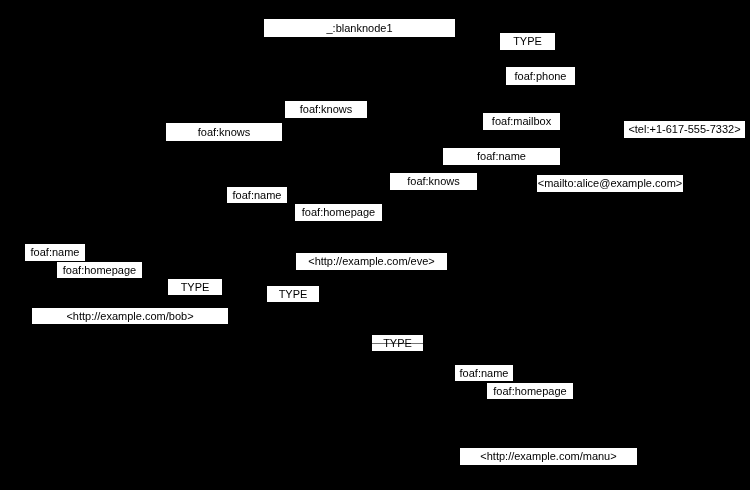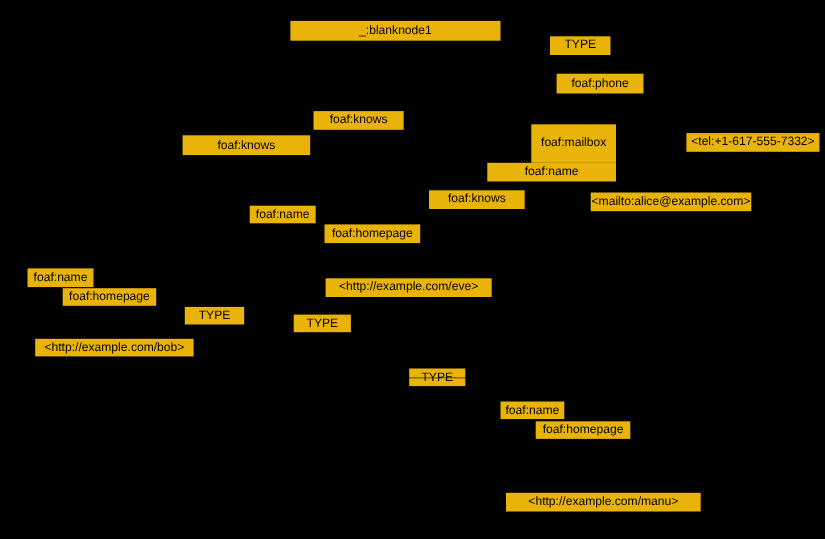--- a/index.html
+++ b/index.html
@@ -10,21 +10,21 @@
   #canvas {
     position: relative;
     width: 750px;
     height: 490px;
     background: #000000;
     overflow: hidden;
     font-family: "Liberation Sans", "DejaVu Sans", sans-serif;
   }
   .label-box {
     position: absolute;
-    background: #eab308;
+    background: #ffffff;
     color: #000000;
     font-size: 11px;
     line-height: 1;
     display: flex;
     align-items: center;
     justify-content: center;
     white-space: nowrap;
     box-sizing: border-box;
   }
   .edge-fragment {
@@ -41,36 +41,36 @@
     border-top: 4px solid rgba(0,0,0,0.6);
     z-index: 5;
   }
 </style>
 </head>
 <body>
 
 <div id="canvas">
   <div class="label-box" style="left: 264px; top: 19px; width: 191px; height: 18px;">_:blanknode1</div>
   <div class="label-box" style="left: 500px; top: 33px; width: 55px; height: 17px;">TYPE</div>
-  <div class="label-box" style="left: 506px; top: 67px; width: 79px; height: 18px;">foaf:phone</div>
+  <div class="label-box" style="left: 506px; top: 67px; width: 69px; height: 18px;">foaf:phone</div>
   <div class="label-box" style="left: 285px; top: 101px; width: 82px; height: 17px;">foaf:knows</div>
-  <div class="label-box" style="left: 483px; top: 113px; width: 77px; height: 35px;">foaf:mailbox</div>
+  <div class="label-box" style="left: 483px; top: 113px; width: 77px; height: 17px;">foaf:mailbox</div>
   <div class="label-box" style="left: 577px; top: 121px; width: 121px; height: 17px; margin-left: 47px;">&lt;tel:+1-617-555-7332&gt;</div>
   <div class="label-box" style="left: 166px; top: 123px; width: 116px; height: 18px;">foaf:knows</div>
   <div class="label-box" style="left: 443px; top: 148px; width: 117px; height: 17px;">foaf:name</div>
   <div class="label-box" style="left: 390px; top: 173px; width: 87px; height: 17px;">foaf:knows</div>
   <div class="label-box" style="left: 537px; top: 175px; width: 146px; height: 17px; text-align: right;">&lt;mailto:alice@example.com&gt;</div>
   <div class="label-box" style="left: 227px; top: 187px; width: 60px; height: 16px;">foaf:name</div>
   <div class="label-box" style="left: 295px; top: 204px; width: 87px; height: 17px;">foaf:homepage</div>
   <div class="label-box" style="left: 25px; top: 244px; width: 60px; height: 17px;">foaf:name</div>
   <div class="label-box" style="left: 296px; top: 253px; width: 151px; height: 17px;">&lt;http://example.com/eve&gt;</div>
   <div class="label-box" style="left: 57px; top: 262px; width: 85px; height: 16px;">foaf:homepage</div>
   <div class="label-box" style="left: 168px; top: 279px; width: 54px; height: 16px;">TYPE</div>
   <div class="label-box" style="left: 267px; top: 286px; width: 52px; height: 16px;">TYPE</div>
-  <div class="label-box" style="left: 32px; top: 308px; width: 144px; height: 16px;">&lt;http://example.com/bob&gt;</div>
+  <div class="label-box" style="left: 32px; top: 308px; width: 196px; height: 16px;">&lt;http://example.com/bob&gt;</div>
   <div class="label-box" style="left: 372px; top: 335px; width: 51px; height: 16px;">TYPE</div>
   <div class="label-box" style="left: 455px; top: 365px; width: 58px; height: 16px;">foaf:name</div>
   <div class="label-box" style="left: 487px; top: 383px; width: 86px; height: 16px;">foaf:homepage</div>
   <div class="label-box" style="left: 460px; top: 428px; width: 177px; height: 17px; margin-top: 20px;">&lt;http://example.com/manu&gt;</div>
 
   <div class="edge-fragment" style="left: 291px; top: 253px; width: 1px; height: 17px;"></div>
   <div class="edge-fragment" style="left: 291px; top: 281px; width: 1px; height: 5px;"></div>
   <div class="edge-fragment" style="left: 350px; top: 343px; width: 80px; height: 1px;"></div>
   <div class="arrowhead-fragment" style="left: 540px; top: 427px;"></div>
 </div>

